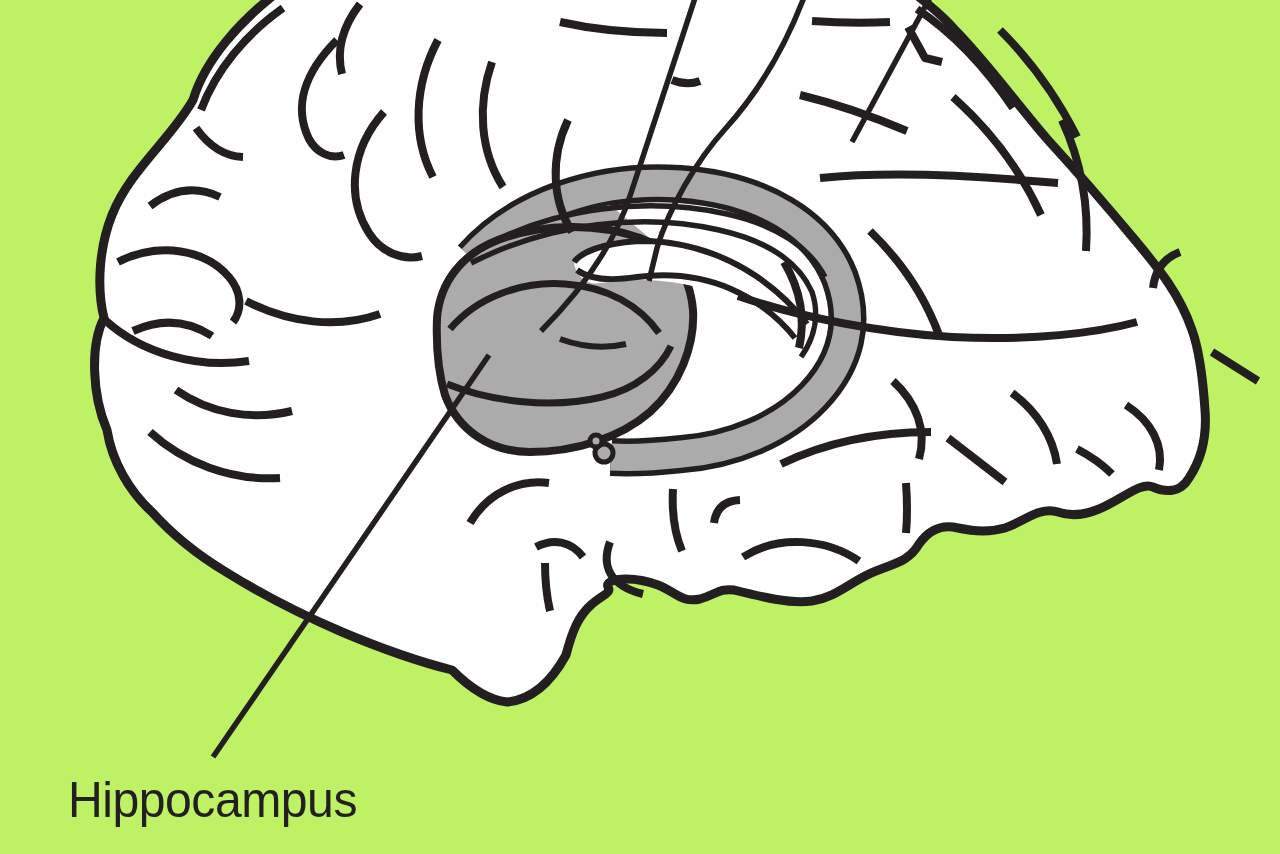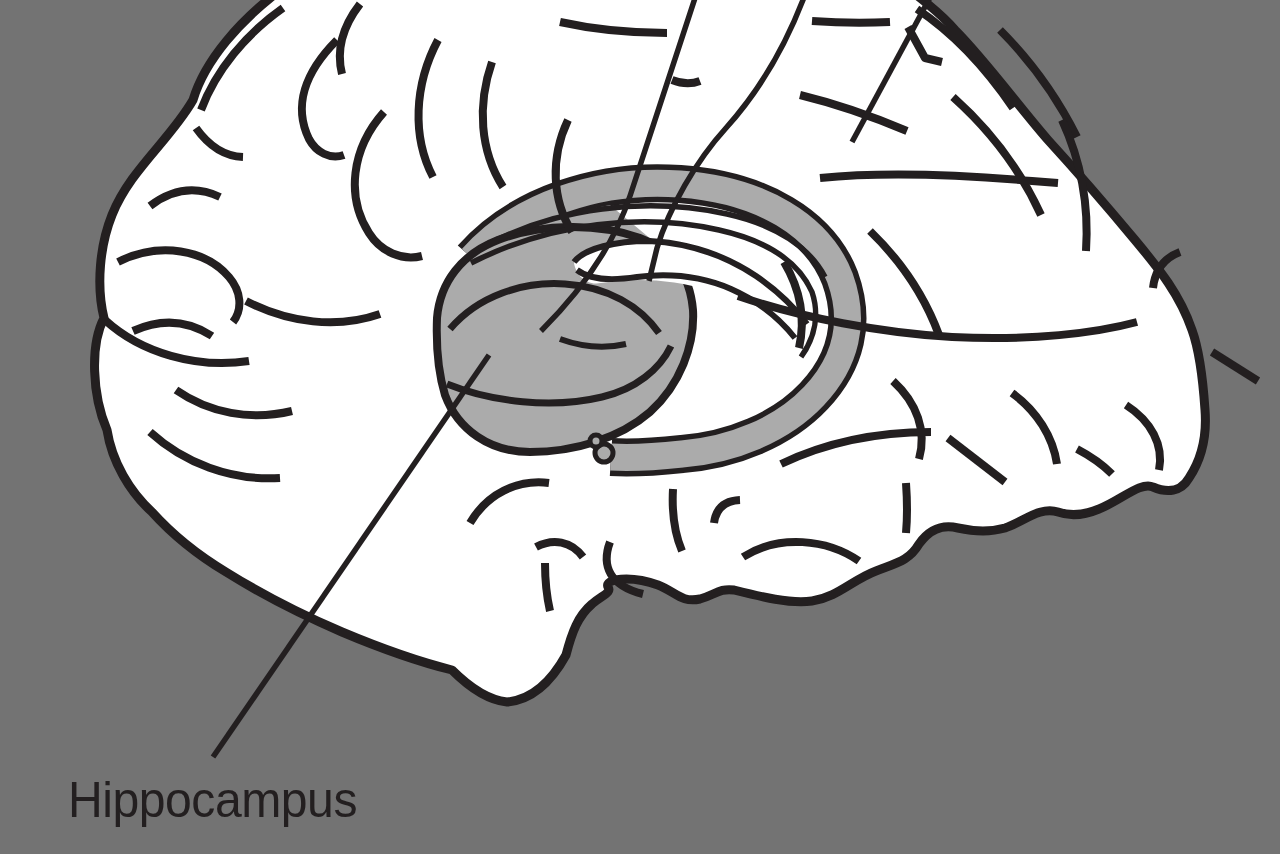--- a/index.html
+++ b/index.html
@@ -1,21 +1,21 @@
 <!DOCTYPE html>
 <html><head>
 <meta charset="utf-8">
 <style>
   html,body{margin:0;padding:0;}
   body{
     width:1280px;height:854px;overflow:hidden;
     background:#ffffff;
     font-family:"Liberation Sans", sans-serif;
   }
-  .stage{position:relative;width:1280px;height:854px;background:#737373;}
+  .stage{position:relative;width:1280px;height:854px;background:#bef264;}
   svg{display:block;}
   .white-fill{fill:#ffffff;}
   .outline-path{fill:#ffffff;}
   text.diagram-label{
     font-family:"Liberation Sans", sans-serif;
     font-weight:400;
     letter-spacing:-0.5px;
   }
 </style>
 </head>

